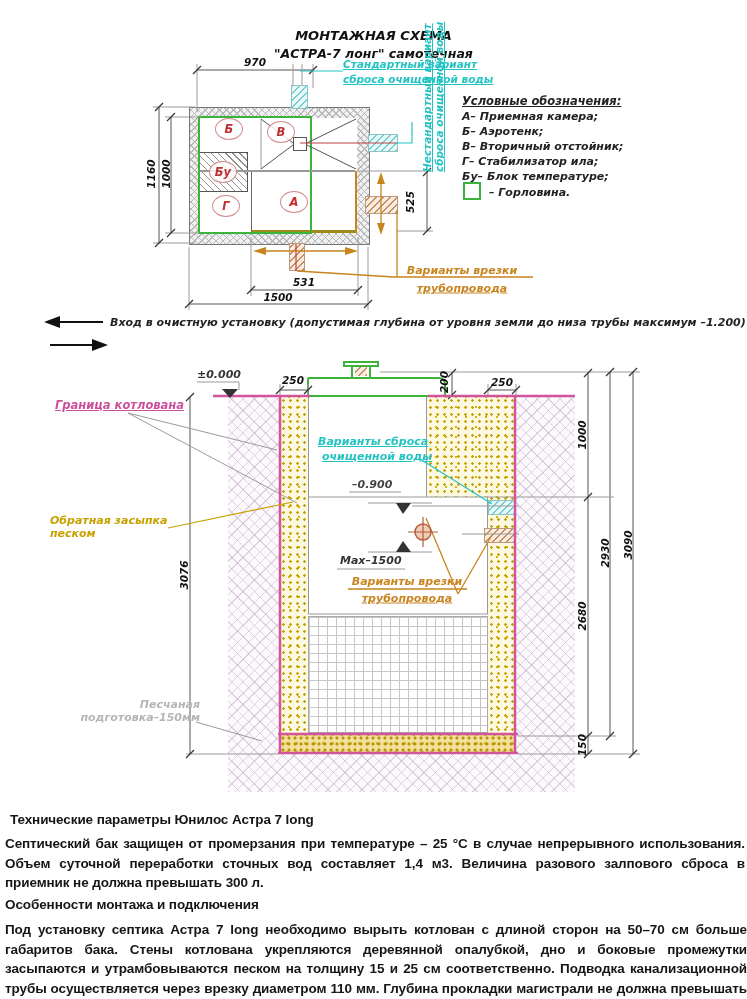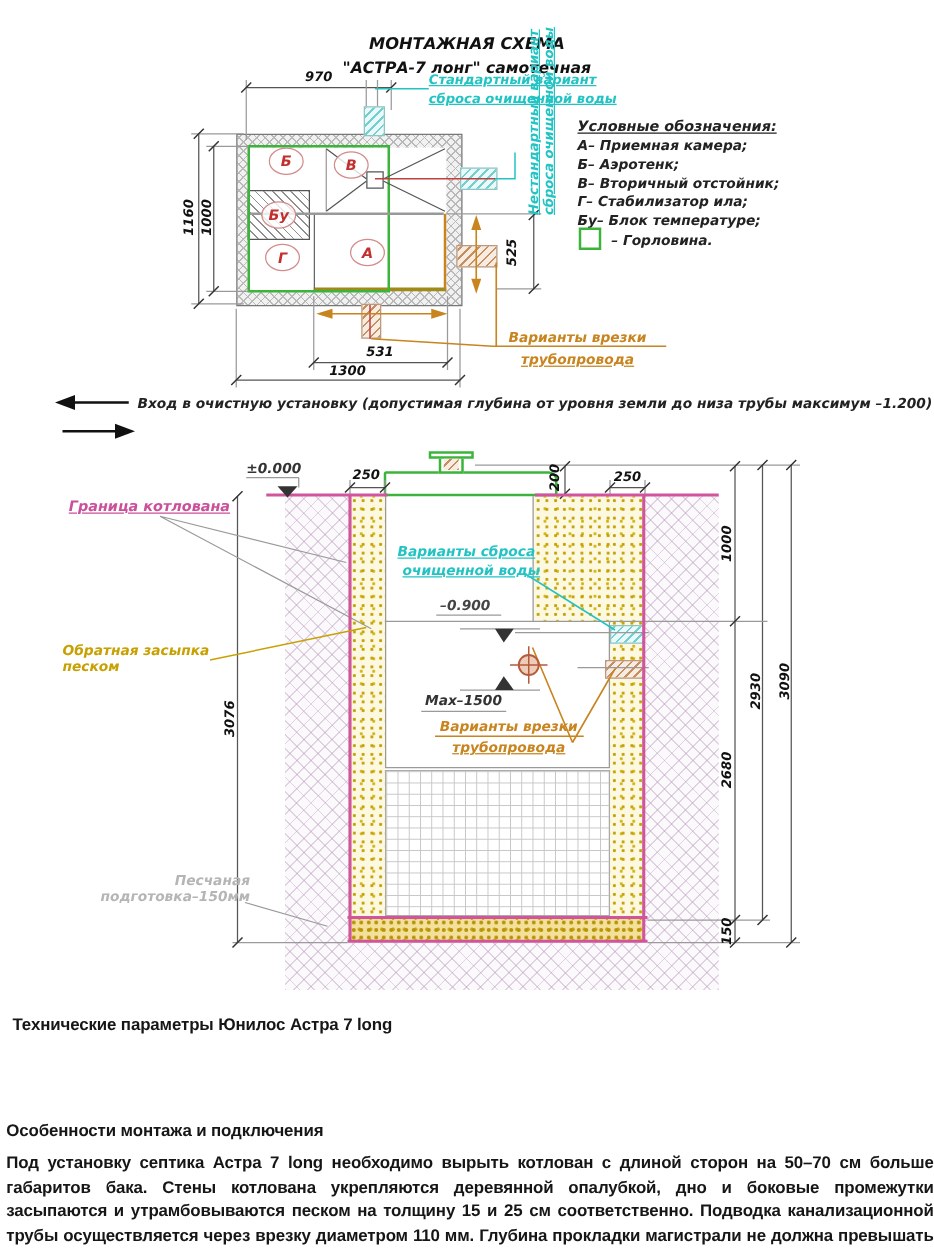--- a/index.html
+++ b/index.html
@@ -105,21 +105,21 @@
   <div class="comp" style="left:229px;top:129px">Б</div>
   <div class="comp" style="left:281px;top:132px">В</div>
   <div class="comp" style="left:223px;top:172px">Бу</div>
   <div class="comp" style="left:226px;top:206px">Г</div>
   <div class="comp" style="left:294px;top:202px">А</div>
 
   <div class="dimt ctr" style="left:255px;top:62px">970</div>
   <div class="dimt rot" style="left:151px;top:174px">1160</div>
   <div class="dimt rot" style="left:166px;top:174px">1000</div>
   <div class="dimt ctr" style="left:304px;top:282px">531</div>
-  <div class="dimt ctr" style="left:278px;top:297px">1300</div>
+  <div class="dimt ctr" style="left:278px;top:297px">1500</div>
   <div class="dimt rot" style="left:410px;top:202px">525</div>
 
   <div class="lbl cyan u s10" style="left:343px;top:58px">Стандартный вариант</div>
   <div class="lbl cyan u s10" style="left:343px;top:73px">сброса очищенной воды</div>
 
   <div class="abs" style="left:433px;top:172px;width:0;height:0;z-index:6">
     <div style="transform:translate(-50%,-50%) rotate(-90deg);white-space:nowrap;text-align:center">
       <div class="cyan u" style="font:italic 700 10.5px 'DejaVu Sans',sans-serif">Нестандартный вариант</div>
       <div class="cyan u" style="font:italic 700 10.5px 'DejaVu Sans',sans-serif">сброса очищенной воды</div>
     </div>
@@ -163,16 +163,17 @@
   <div class="abs" style="left:50px;top:514px;width:120px;text-align:left;z-index:6">
     <div class="dky" style="font:italic 700 11px 'DejaVu Sans',sans-serif">Обратная засыпка</div>
     <div class="dky" style="font:italic 700 11px 'DejaVu Sans',sans-serif">песком</div>
   </div>
   <div class="abs" style="left:50px;top:698px;width:150px;text-align:right;z-index:6">
     <div class="gry" style="font:italic 700 11px 'DejaVu Sans',sans-serif">Песчаная</div>
     <div class="gry" style="font:italic 700 11px 'DejaVu Sans',sans-serif">подготовка–150мм</div>
   </div>
 
   <div class="body-txt" style="left:10px;top:810px;width:730px">Технические параметры Юнилос Астра 7 long</div>
+  <div class="body-txt" style="left:5px;top:834px;width:740px;text-align:justify">Септический бак защищен от промерзания при температуре – 25 °С в случае непрерывного использования. Объем суточной переработки сточных вод составляет 1,4 м3. Величина разового залпового сброса в приемник не должна превышать 300 л.</div>
   <div class="body-txt" style="left:5px;top:895px;width:740px">Особенности монтажа и подключения</div>
   <div class="body-txt" style="left:5px;top:920px;width:742px;text-align:justify">Под установку септика Астра 7 long необходимо вырыть котлован с длиной сторон на 50–70 см больше габаритов бака. Стены котлована укрепляются деревянной опалубкой, дно и боковые промежутки засыпаются и утрамбовываются песком на толщину 15 и 25 см соответственно. Подводка канализационной трубы осуществляется через врезку диаметром 110 мм. Глубина прокладки магистрали не должна превышать 1.5 м.</div>
 
 </div>
 
 </body></html>

